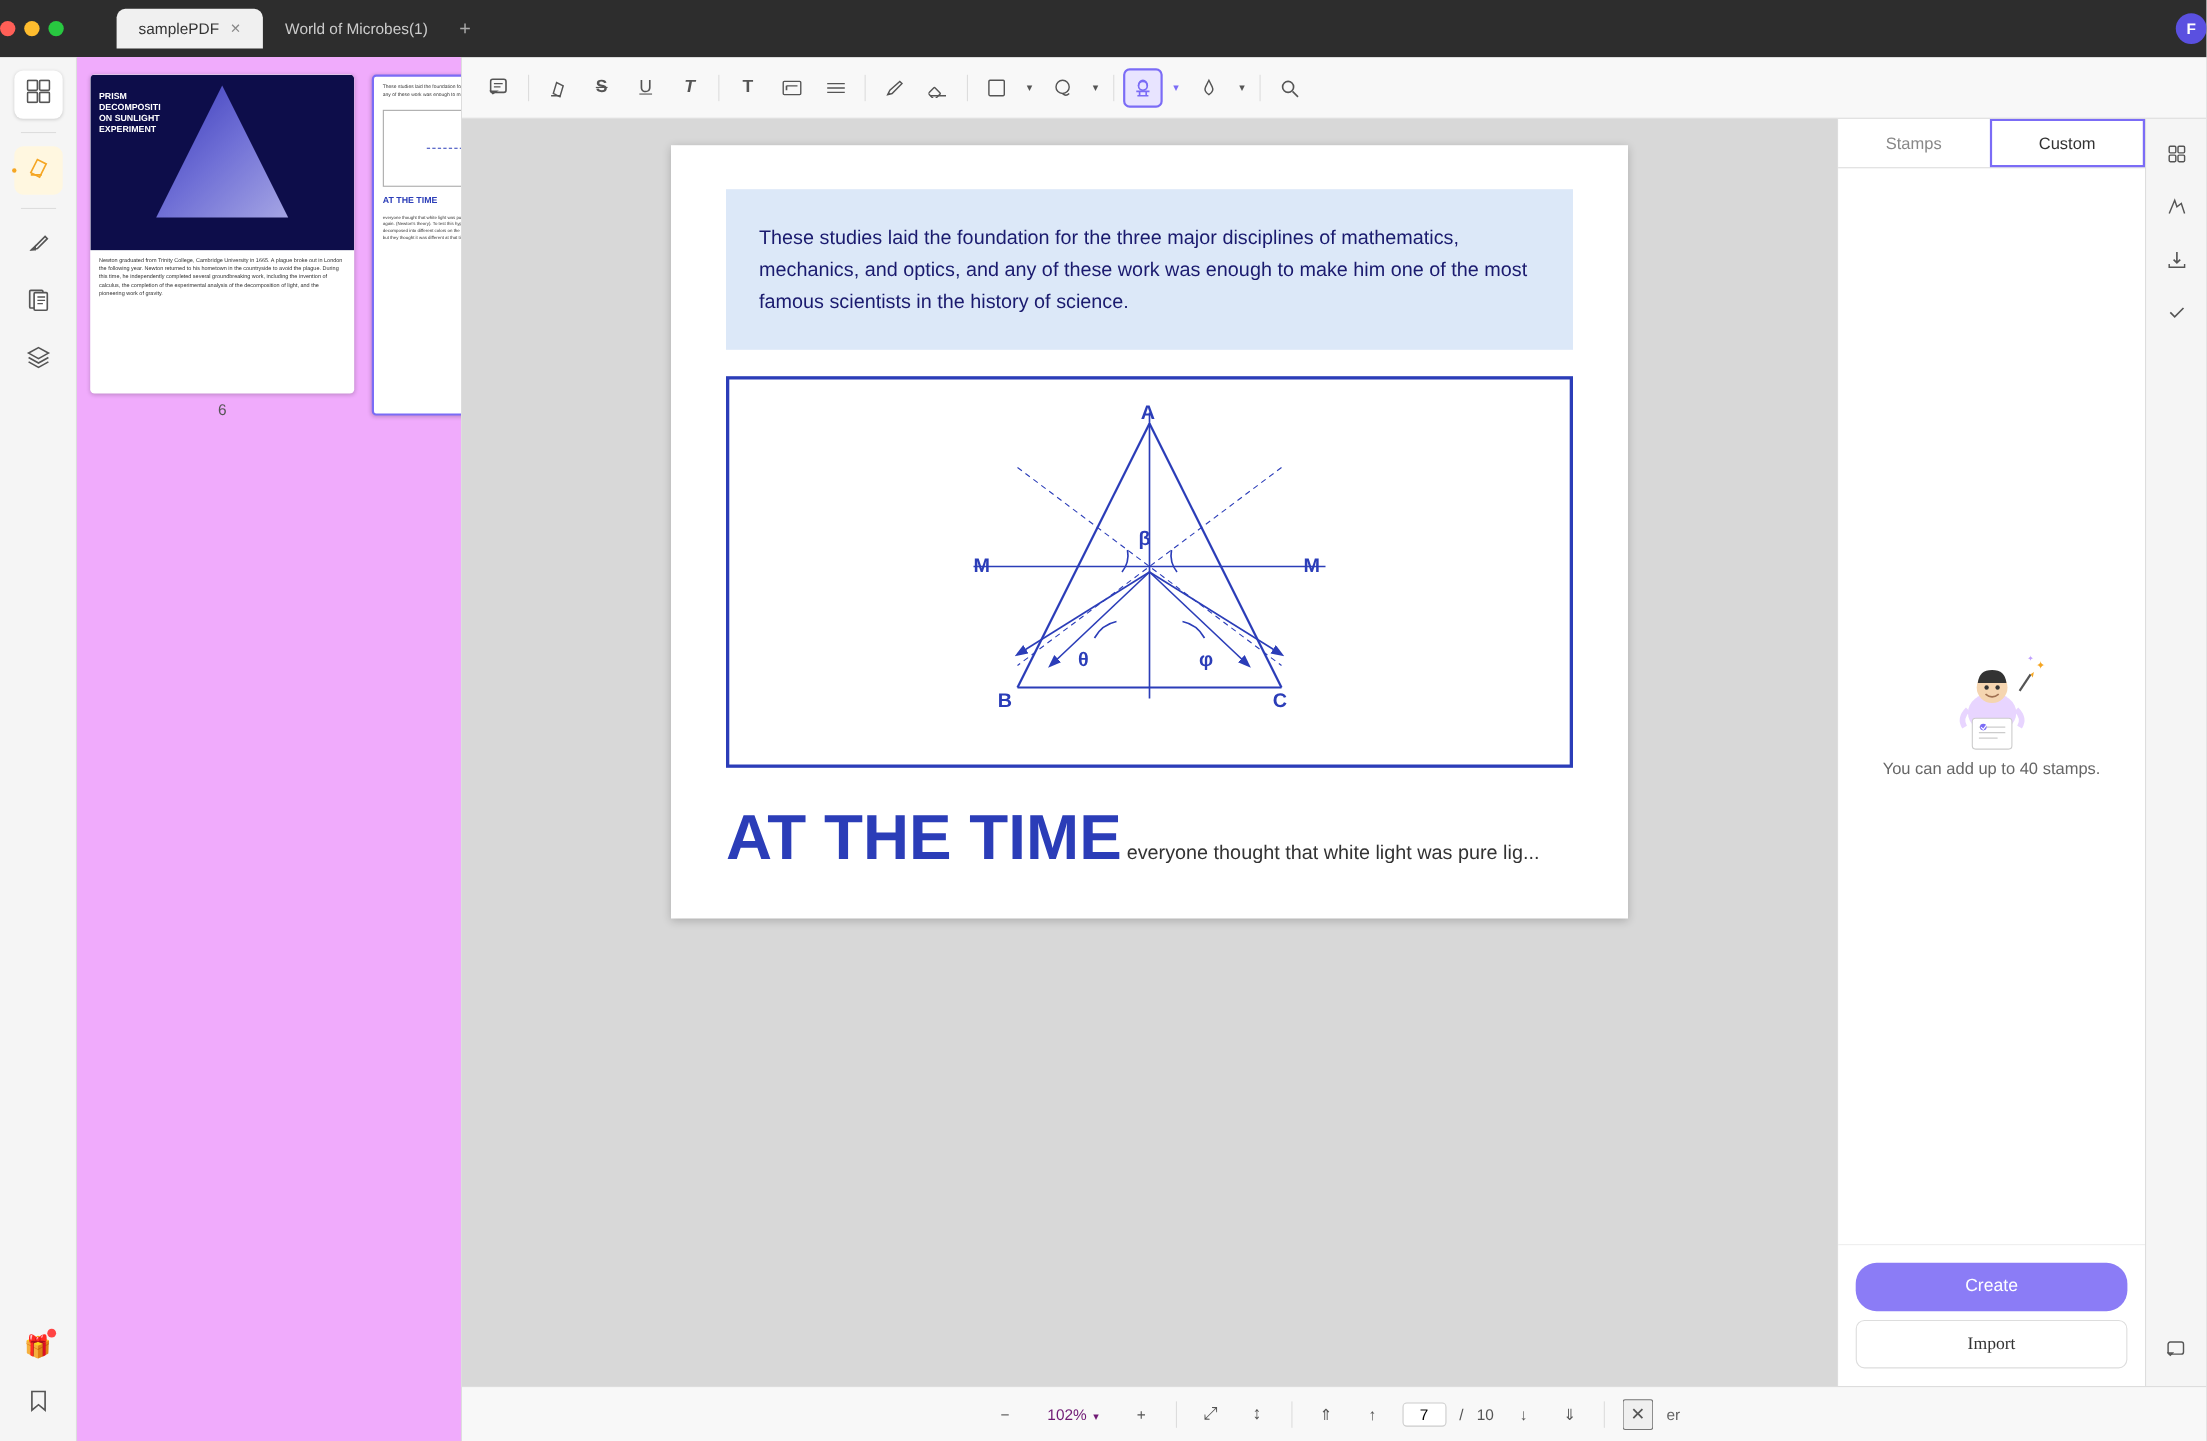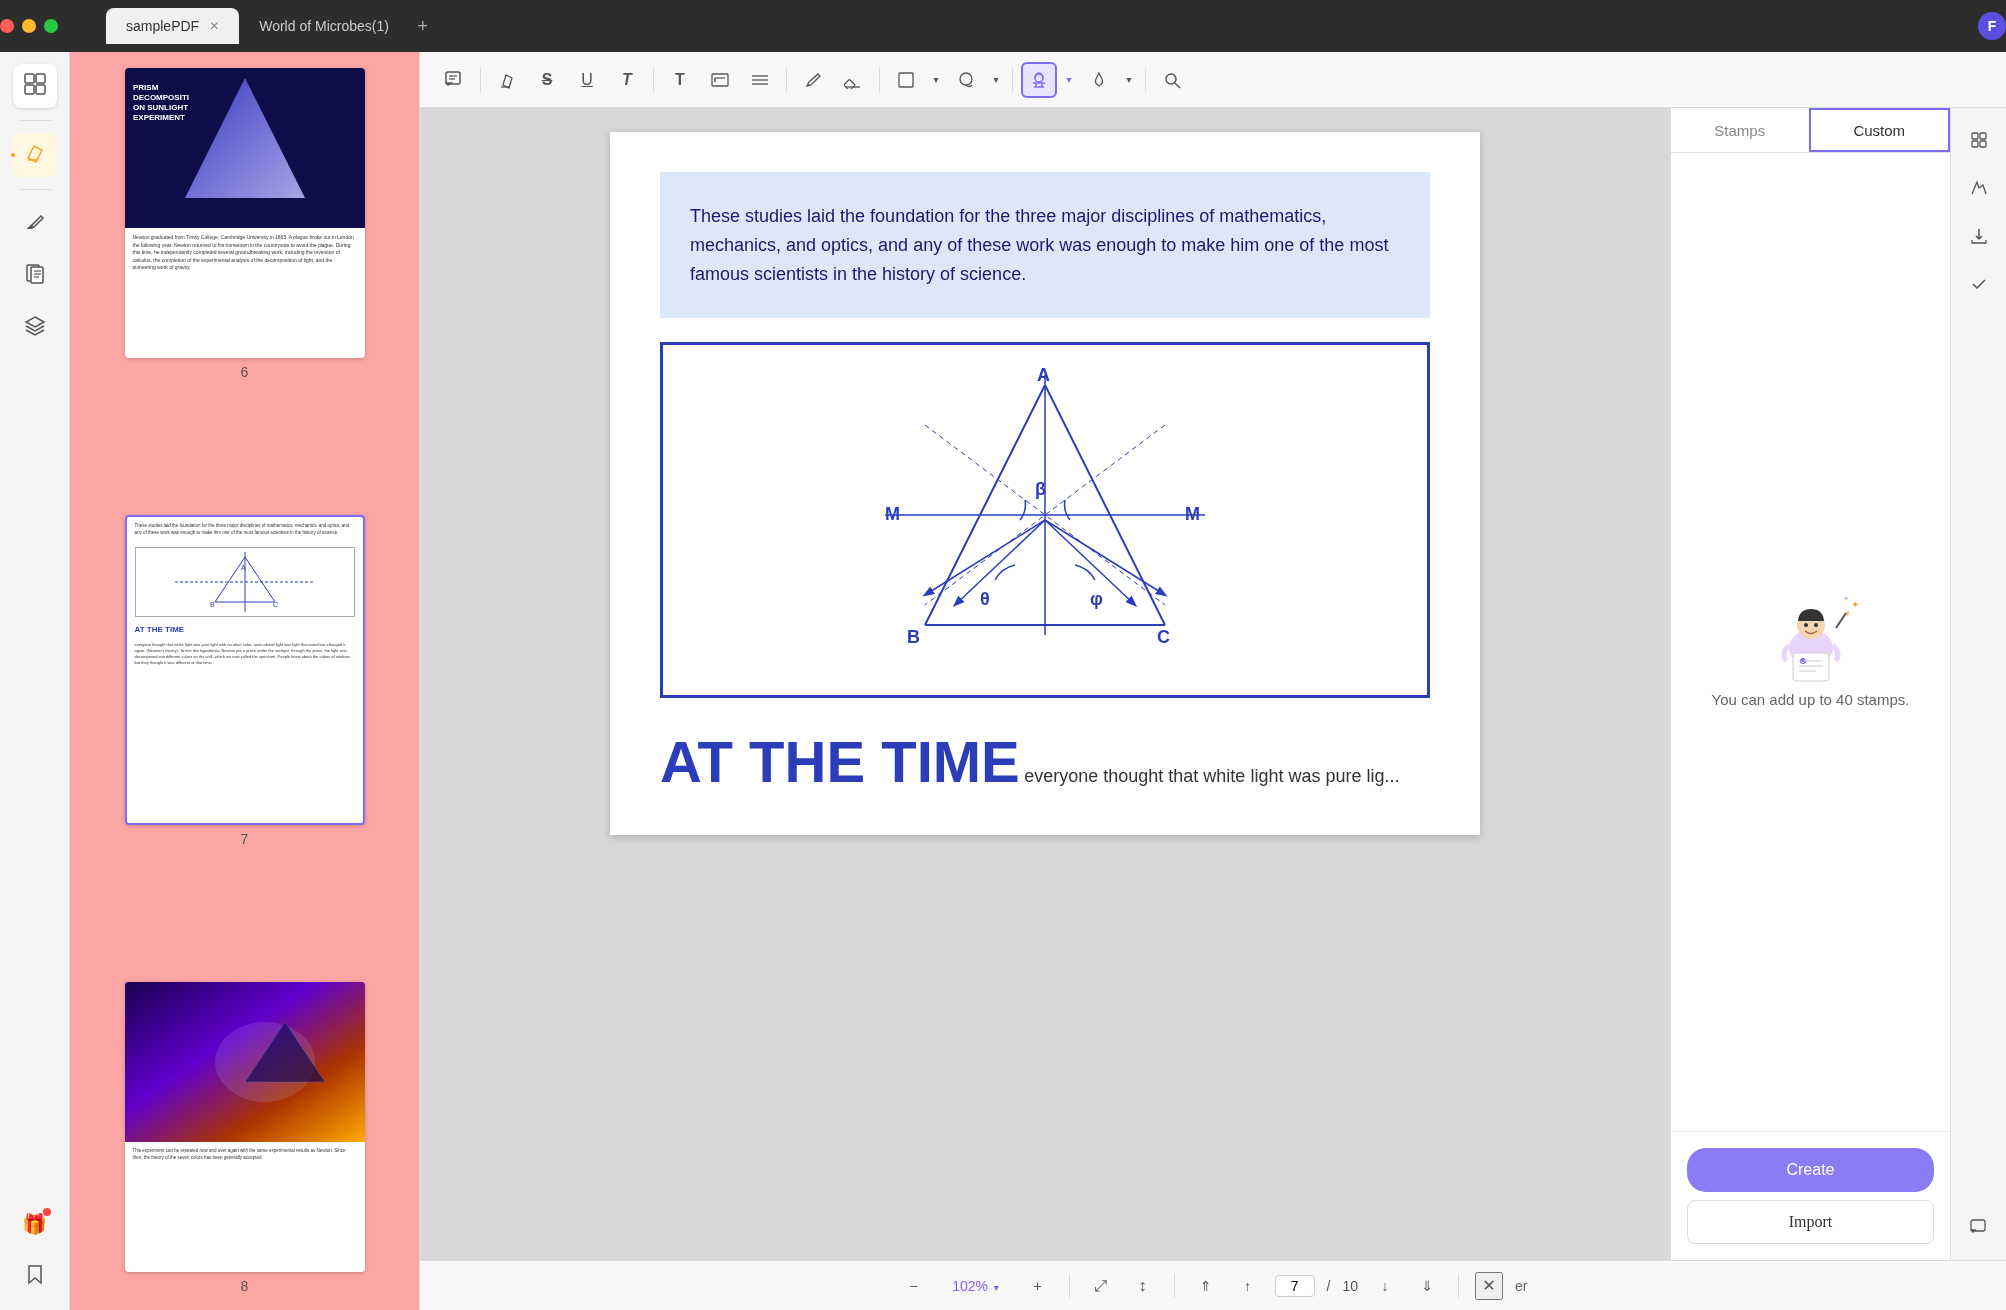--- a/index.html
+++ b/index.html
@@ -136,28 +136,27 @@
       transform: translateY(-50%);
       width: 4px;
       height: 4px;
       background: #f5a623;
       border-radius: 50%;
     }
 
     
     .thumbnail-panel {
       width: 350px;
-      background: #fca5a5;
+      background: #f0abfc;
       border-right: 1px solid #ddd;
       overflow-y: auto;
       padding: 16px 12px;
       display: flex;
-      flex-direction: column;
+      flex-direction: row;
       gap: 16px;
-      justify-content: space-between;
     }
     .thumb-item {
       display: flex;
       flex-direction: column;
       align-items: center;
       gap: 6px;
     }
     .thumb-card {
       width: 240px;
       min-height: 290px;
@@ -335,21 +334,21 @@
       justify-content: center;
       cursor: pointer;
       color: #555;
       font-size: 14px;
       border: none;
       background: transparent;
       border-radius: 4px;
     }
     .zoom-display {
       font-size: 14px;
-      color: #8b5cf6;
+      color: #701a75;
       min-width: 70px;
       text-align: center;
     }
     .page-input {
       width: 40px;
       text-align: center;
       border: 1px solid #ccc;
       border-radius: 4px;
       font-size: 14px;
       padding: 2px 4px;

